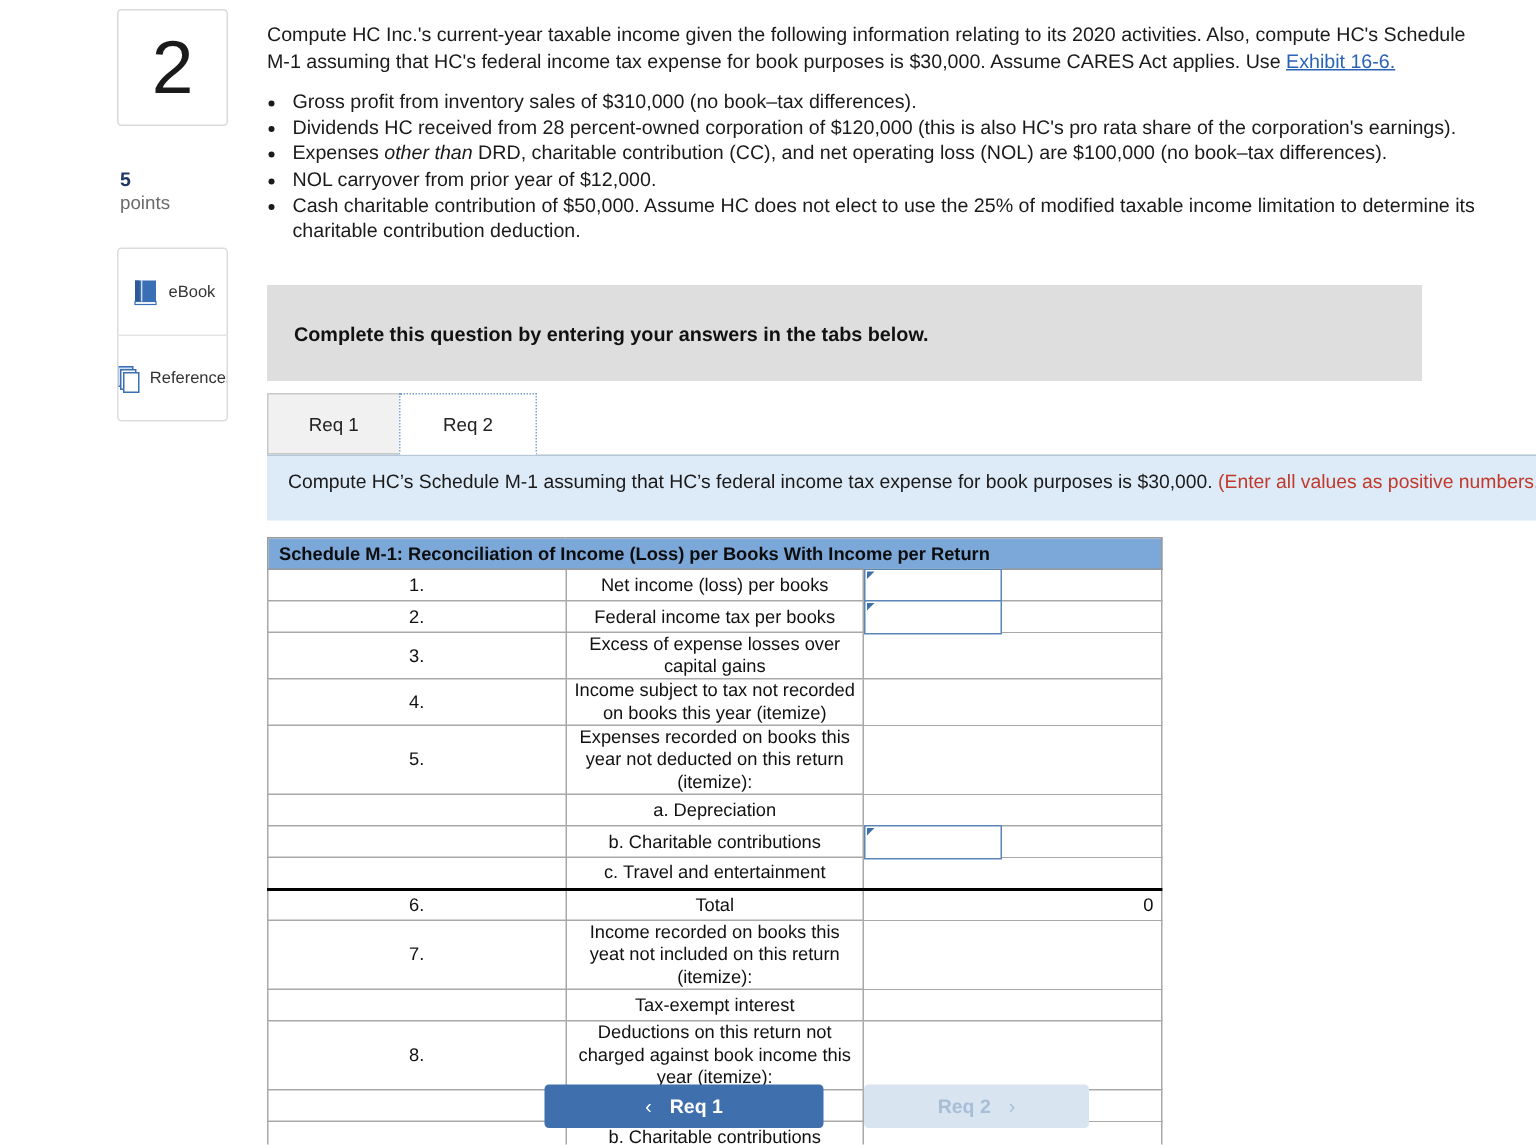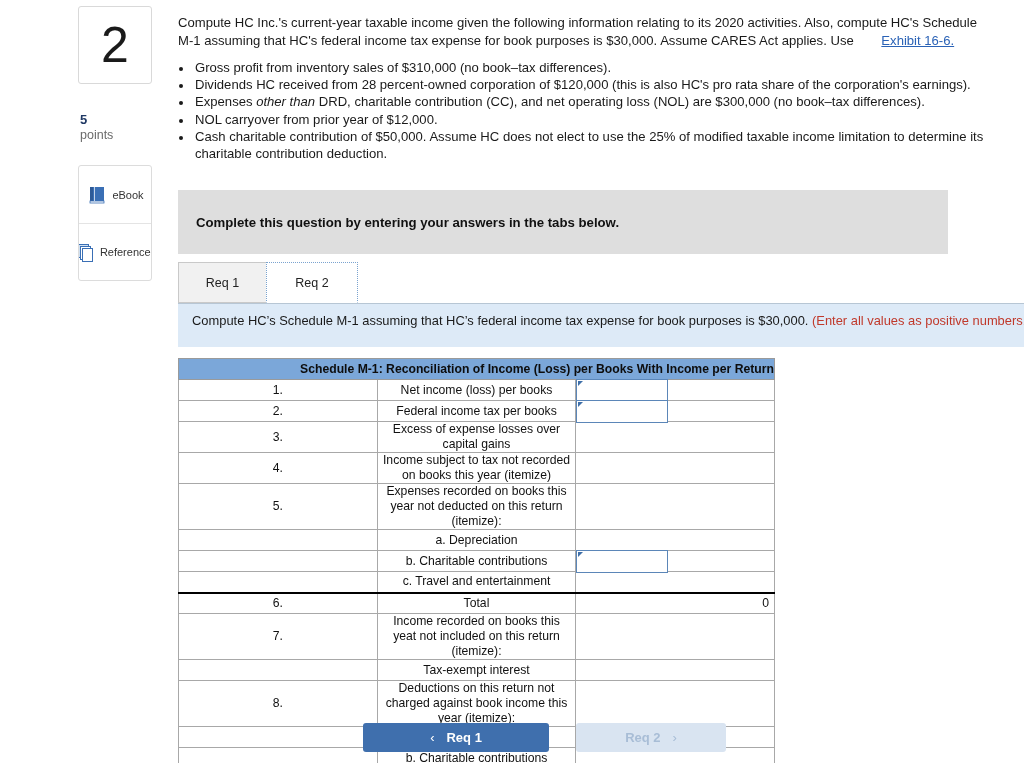--- a/index.html
+++ b/index.html
@@ -96,21 +96,20 @@
     margin-top: 14px;
     font-size: 13.1px;
     line-height: 17.5px;
     color: #1a1a1a;
     width: 816px;
   }
   .exlink {
     color: #2a62b6;
     text-decoration: underline;
     cursor: pointer;
-    margin-left: 24px;
   }
 
   #bullets {
     margin: 10px 0 0 0;
     padding: 0 0 0 15px;
     width: 810px;
   }
   #bullets li {
     font-size: 13.1px;
     line-height: 17.2px;
@@ -191,21 +190,21 @@
   table.sched {
     border-collapse: collapse;
     width: 597px;
     table-layout: fixed;
     font-size: 12.2px;
     color: #111;
   }
   table.sched th.hdr {
     background: #7ba7d9;
     border: 1px solid #9a9a9a;
-    text-align: right;
+    text-align: left;
     font-size: 12.2px;
     font-weight: bold;
     color: #0d0d0d;
     padding: 3px 0 3px 7px;
     height: 19px;
     line-height: 14px;
   }
   table.sched td {
     border: 1px solid #a8a8a8;
     height: 21px;
@@ -326,21 +325,21 @@
 
   <div id="main">
 
     <div id="question-text">
       <span>Compute HC Inc.'s current-year taxable income given the following information relating to its 2020 activities. Also, compute HC's Schedule M-1 assuming that HC's federal income tax expense for book purposes is $30,000. Assume CARES Act applies. Use </span><a class="exlink">Exhibit 16-6.</a>
     </div>
 
     <ul id="bullets">
       <li><span>Gross profit from inventory sales of $310,000 (no book–tax differences).</span></li>
       <li><span>Dividends HC received from 28 percent-owned corporation of $120,000 (this is also HC's pro rata share of the corporation's earnings).</span></li>
-      <li><span>Expenses </span><span class="ital">other than</span><span> DRD, charitable contribution (CC), and net operating loss (NOL) are $300,000 (no book–tax differences).</span></li>
+      <li><span>Expenses </span><span class="ital">other than</span><span> DRD, charitable contribution (CC), and net operating loss (NOL) are $100,000 (no book–tax differences).</span></li>
       <li><span>NOL carryover from prior year of $12,000.</span></li>
       <li><span>Cash charitable contribution of $50,000. Assume HC does not elect to use the 25% of modified taxable income limitation to determine its charitable contribution deduction.</span></li>
     </ul>
 
     <div id="complete-bar">
       <span class="txt">Complete this question by entering your answers in the tabs below.</span>
     </div>
 
     <div id="tabstrip">
       <div class="tab tab1">

